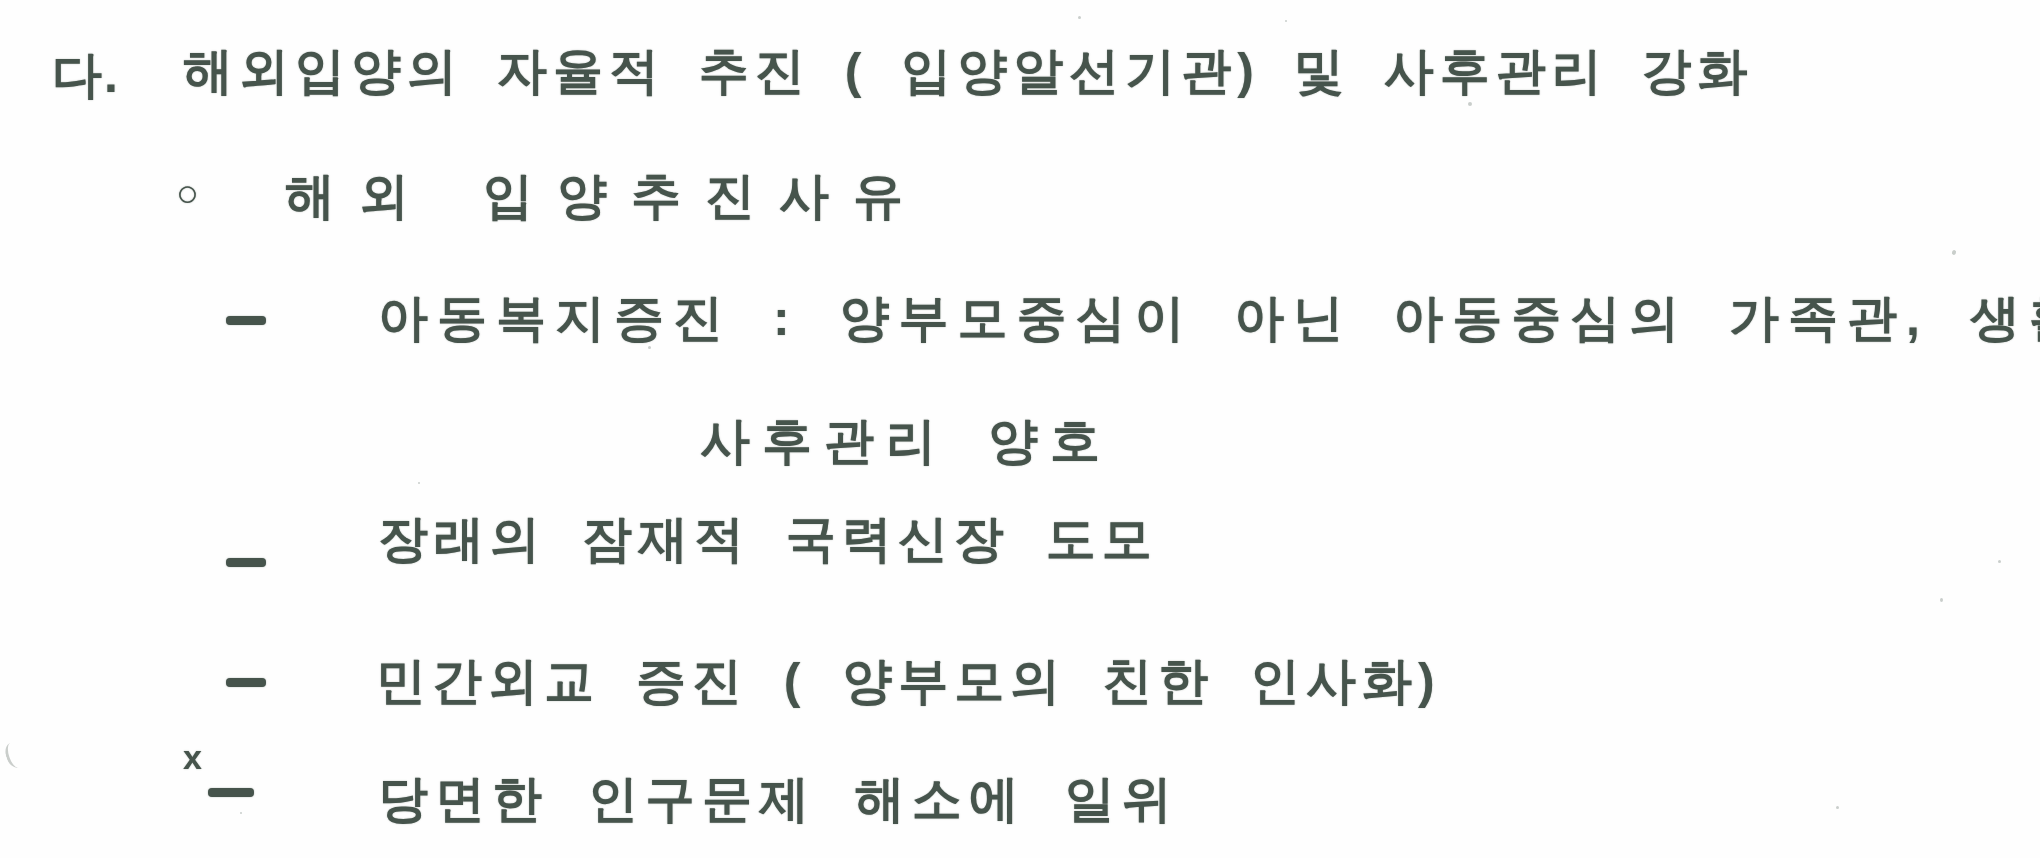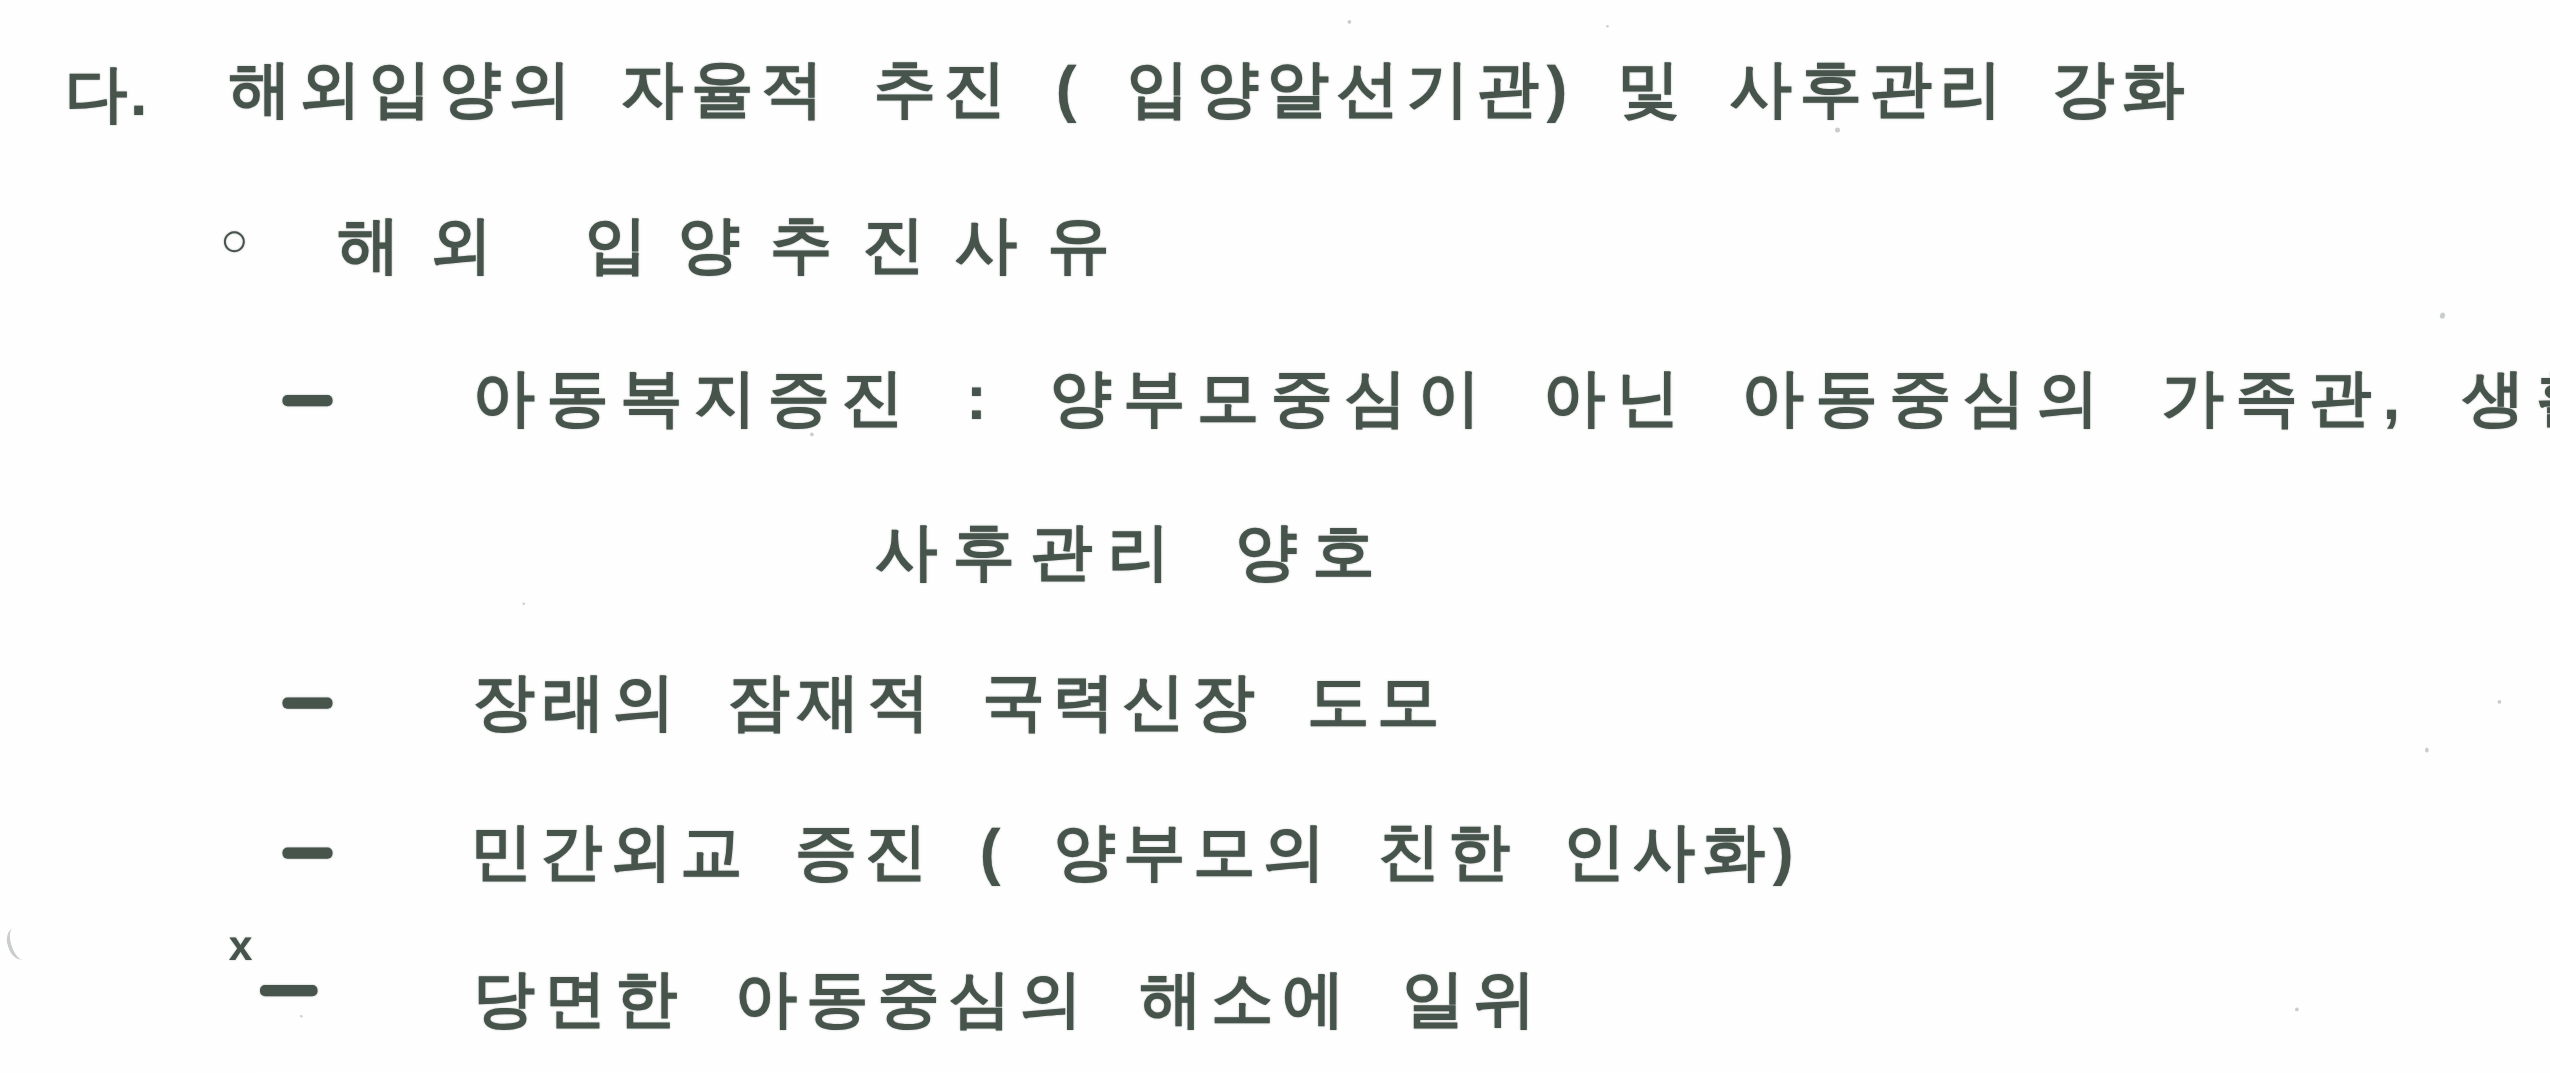--- a/index.html
+++ b/index.html
@@ -21,26 +21,26 @@
     font-size: 50px;
     font-weight: 600;
     white-space: nowrap;
     text-shadow: 0 0 1.5px rgba(70, 84, 76, 0.45);
   }
   
   .l1-marker { left: 52px;  top: 42px;  letter-spacing: 2px; }
   .l1-text   { left: 183px; top: 38px;  letter-spacing: 6px;  word-spacing: 14px; text-align: center; }
   
   .l2-marker { left: 176px; top: 172px; font-size: 38px; font-weight: 700; }
-  .l2-text   { left: 270px; top: 163px; letter-spacing: 24px; word-spacing: 12px; }
+  .l2-text   { left: 285px; top: 163px; letter-spacing: 24px; word-spacing: 12px; }
   
   .l3-text   { left: 378px; top: 285px; letter-spacing: 9px;  word-spacing: 18px; }
   .l4-text   { left: 700px; top: 408px; letter-spacing: 12px; word-spacing: 14px; }
   
-  .l5-text   { left: 378px; top: 528px; letter-spacing: 6px;  word-spacing: 16px; }
+  .l5-text   { left: 378px; top: 506px; letter-spacing: 6px;  word-spacing: 16px; }
   
   .l6-text   { left: 376px; top: 648px; letter-spacing: 6px;  word-spacing: 16px; }
   
   .l7-annot  { left: 183px; top: 738px; font-size: 34px; }
   .l7-text   { left: 378px; top: 766px; letter-spacing: 7px;  word-spacing: 18px; }
 
   .dash {
     position: absolute;
     width: 40px;
     height: 9px;
@@ -98,21 +98,21 @@
   <span class="t l4-text">사후관리 양호</span>
 
   <span class="dash dash-l5"></span>
   <span class="t l5-text">장래의 잠재적 국력신장 도모</span>
 
   <span class="dash dash-l6"></span>
   <span class="t l6-text">민간외교 증진 ( 양부모의 친한 인사화)</span>
 
   <span class="t l7-annot">x</span>
   <span class="dash dash-l7"></span>
-  <span class="t l7-text">당면한 아동중심의 해소에 일위</span>
+  <span class="t l7-text">당면한 인구문제 해소에 일위</span>
 
   <span class="speck s1"></span>
   <span class="speck s2"></span>
   <span class="speck s3"></span>
   <span class="speck s4"></span>
   <span class="speck s5"></span>
   <span class="speck s6"></span>
   <span class="speck s7"></span>
   <span class="speck s8"></span>
   <span class="speck s9"></span>

